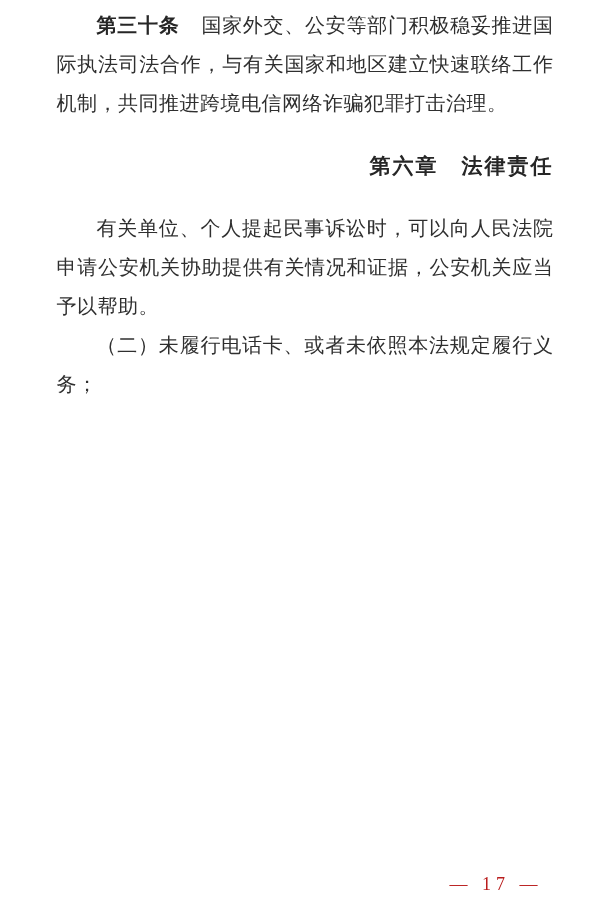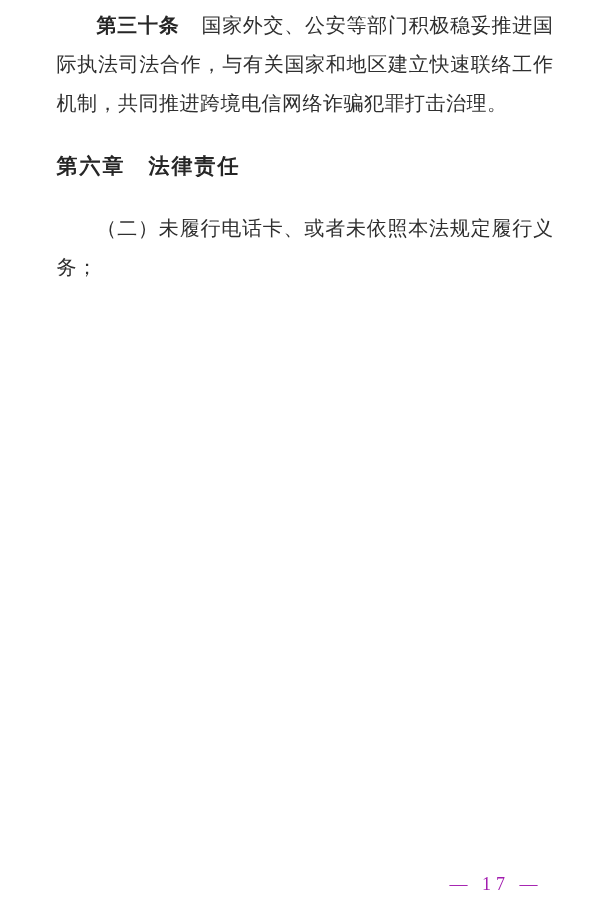--- a/index.html
+++ b/index.html
@@ -32,45 +32,46 @@
   .para .term {
     font-weight: bold;
     margin-right: 1.1em;
     color: #262626;
   }
   .chapter {
     margin: 24px 0 24px 0;
     font-size: 21px;
     line-height: 38px;
     font-weight: bold;
-    text-align: left;
+    text-align: right;
     letter-spacing: 2px;
     color: #262626;
     font-family: "Liberation Sans", sans-serif;
   }
   .footer {
     position: absolute;
     right: 28px;
     bottom: 12px;
     font-size: 18px;
     letter-spacing: 5px;
-    color: #a21caf;
+    color: #b91c1c;
     font-family: "Liberation Serif", serif;
   }
 </style>
 </head>
 <body>
 
 <div class="page">
 
   <p class="para"><span class="term">第三十条</span><span>国家外交、公安等部门积极稳妥推进国际执法司法合作，与有关国家和地区建立快速联络工作机制，共同推进跨境电信网络诈骗犯罪打击治理。</span></p>
 
   <h2 class="chapter">第六章　法律责任</h2>
 
 
+  <p class="para">有关单位、个人提起民事诉讼时，可以向人民法院申请公安机关协助提供有关情况和证据，公安机关应当予以帮助。</p>
 
 
 
   <p class="para">（二）未履行电话卡、或者未依照本法规定履行义务；</p>
 
   <div class="footer">— 17 —</div>
 
 </div>
 
 </body></html>

